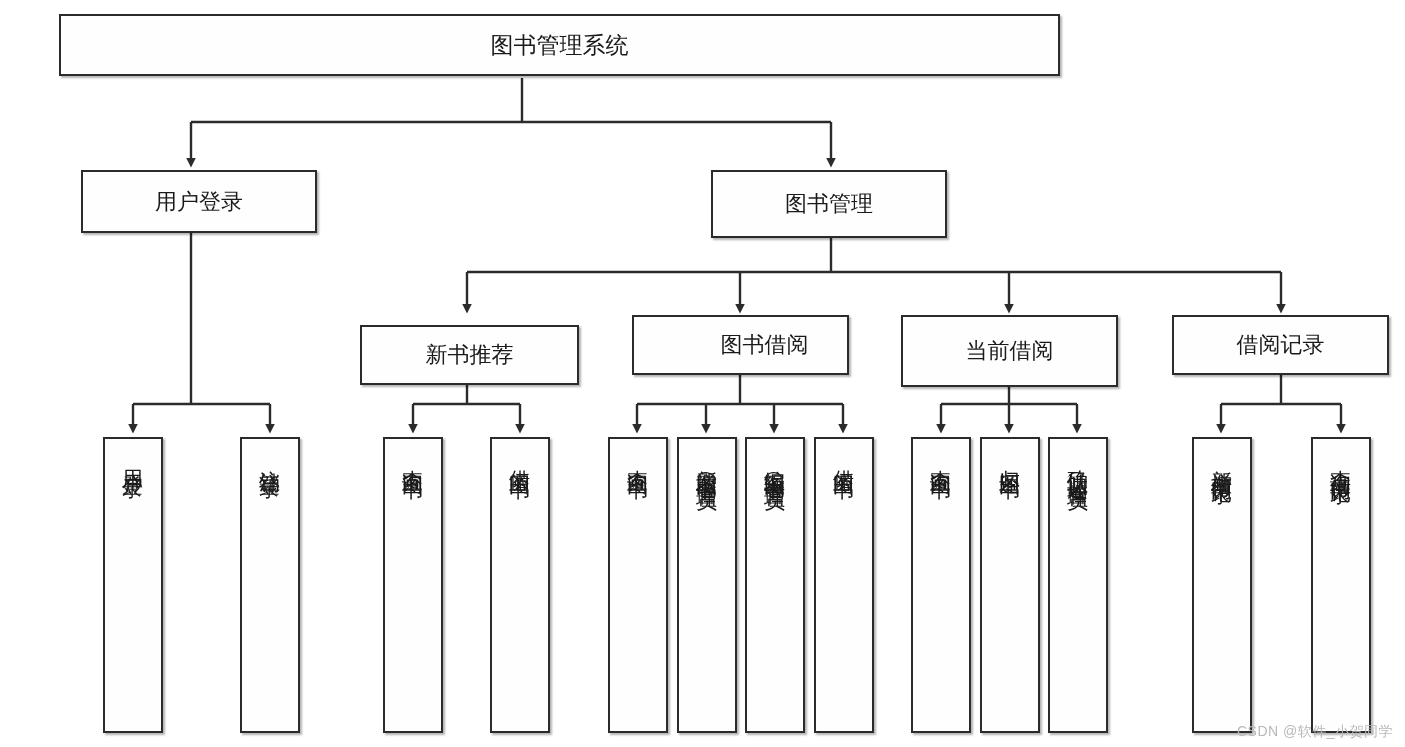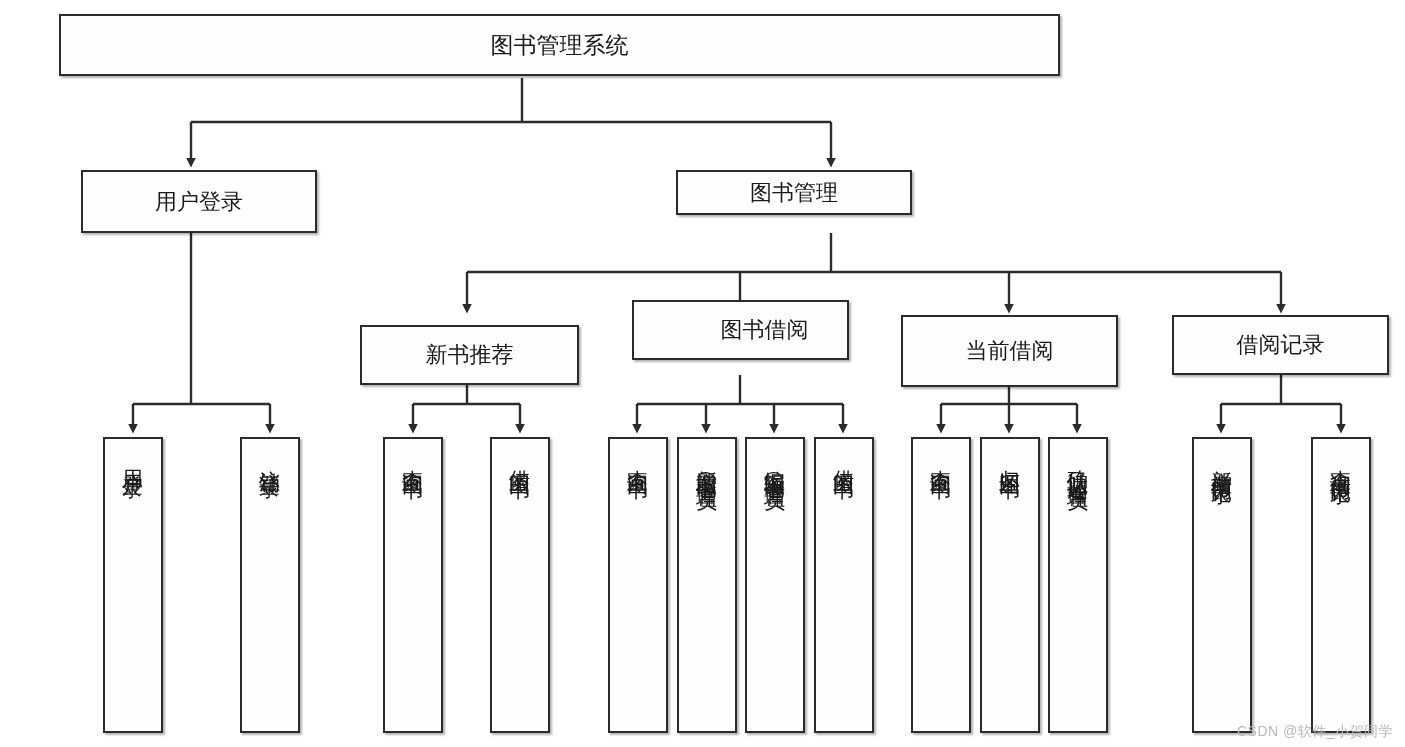--- a/index.html
+++ b/index.html
@@ -128,28 +128,28 @@
     </g>
   </svg>
 
   <div class="node h root" style="left:22px; top:14px; width:1001px; height:62px;margin-left:37px;">
     <span class="label">图书管理系统</span>
   </div>
 
   <div class="node h" style="left:81px; top:170px; width:236px; height:63px;">
     <span class="label">用户登录</span>
   </div>
-  <div class="node h" style="left:676px; top:170px; width:236px; height:45px;">
+  <div class="node h" style="left:711px; top:170px; width:236px; height:68px;">
     <span class="label">图书管理</span>
   </div>
 
   <div class="node h" style="left:360px; top:325px; width:219px; height:60px;">
     <span class="label">新书推荐</span>
   </div>
-  <div class="node h" style="left:632px; top:300px; width:217px; height:60px;padding-left:48px;">
+  <div class="node h" style="left:632px; top:315px; width:217px; height:60px;padding-left:48px;">
     <span class="label">图书借阅</span>
   </div>
   <div class="node h" style="left:901px; top:315px; width:217px; height:72px;">
     <span class="label">当前借阅</span>
   </div>
   <div class="node h" style="left:1172px; top:315px; width:217px; height:60px;">
     <span class="label">借阅记录</span>
   </div>
 
   <div class="node v" style="left:103px; top:437px; width:60px; height:296px;">

